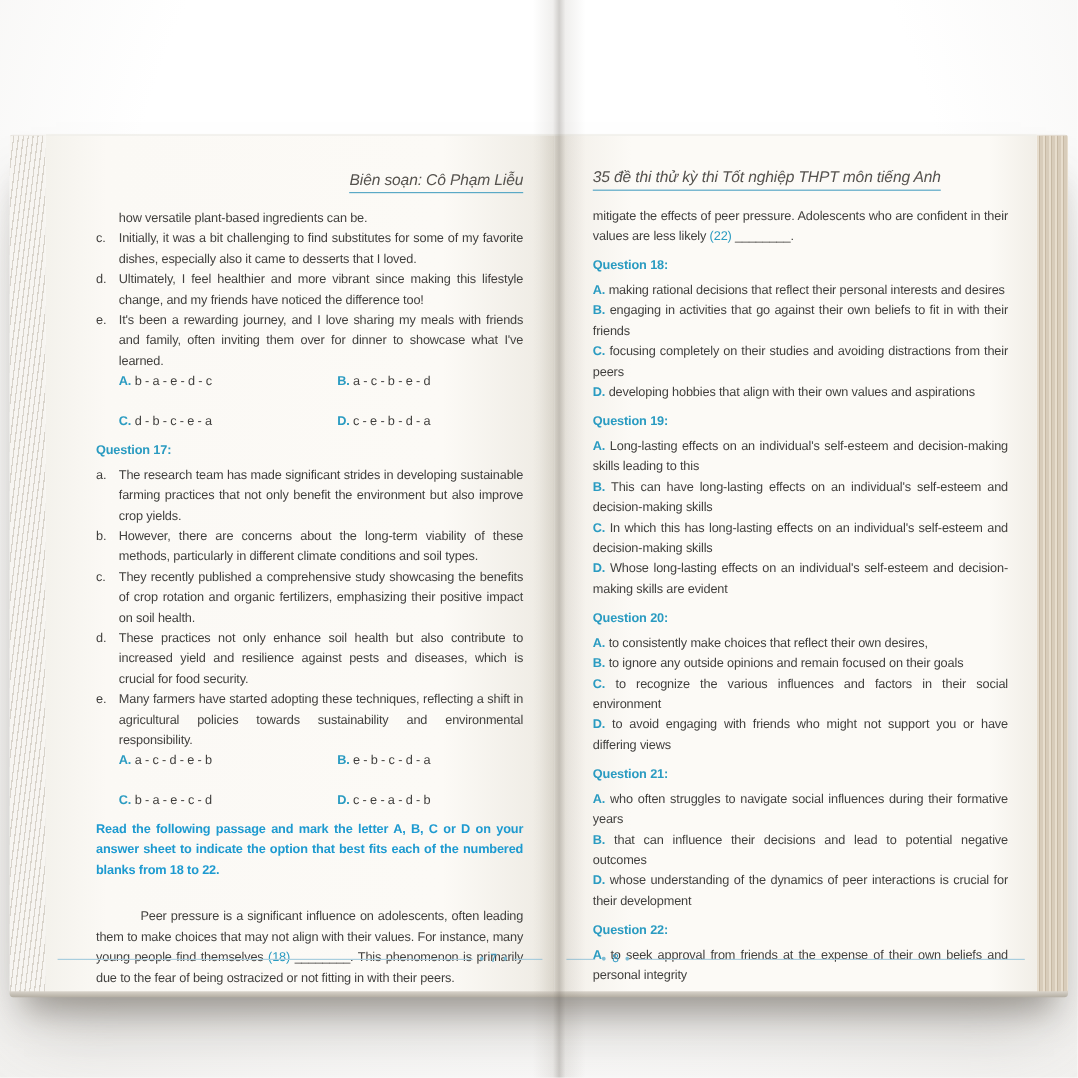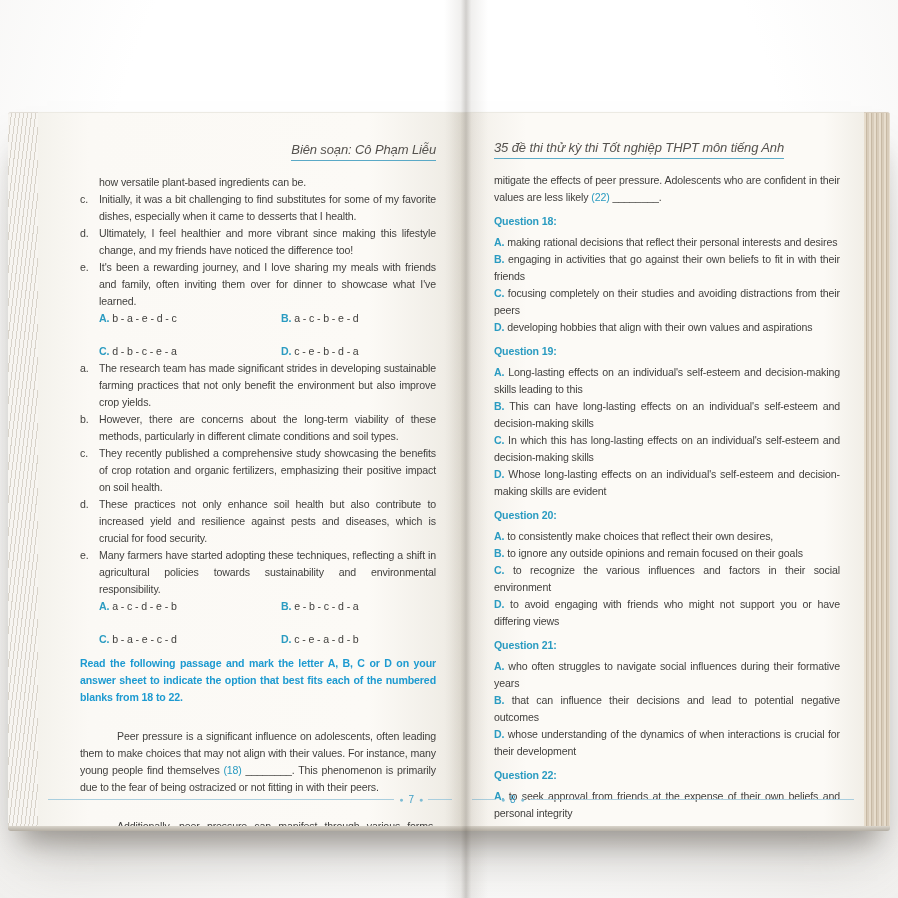--- a/index.html
+++ b/index.html
@@ -89,38 +89,39 @@
 
     <div class="page page-left">
       <div class="page-header hdr-right-align">
         <span class="hd">Biên soạn: Cô Phạm Liễu</span>
       </div>
 
       <div class="cont-line">how versatile plant-based ingredients can be.</div>
 
       <div class="item">
         <span class="marker">c.</span>
-        <span class="txt">Initially, it was a bit challenging to find substitutes for some of my favorite dishes, especially when it came to desserts that I health.</span>
+        <span class="txt">Initially, it was a bit challenging to find substitutes for some of my favorite dishes, especially also it came to desserts that I loved.</span>
       </div>
       <div class="item">
         <span class="marker">d.</span>
         <span class="txt">Ultimately, I feel healthier and more vibrant since making this lifestyle change, and my friends have noticed the difference too!</span>
       </div>
       <div class="item">
         <span class="marker">e.</span>
         <span class="txt">It's been a rewarding journey, and I love sharing my meals with friends and family, often inviting them over for dinner to showcase what I've learned.</span>
       </div>
 
       <div class="answers">
         <div class="ans"><span class="ltr">A.</span> <span>b - a - e - d - c</span></div>
         <div class="ans"><span class="ltr">B.</span> <span>a - c - b - e - d</span></div>
         <div class="ans"><span class="ltr">C.</span> <span>d - b - c - e - a</span></div>
         <div class="ans"><span class="ltr">D.</span> <span>c - e - b - d - a</span></div>
       </div>
 
+      <div class="q-label">Question 17:</div>
 
       <div class="item">
         <span class="marker">a.</span>
         <span class="txt">The research team has made significant strides in developing sustainable farming practices that not only benefit the environment but also improve crop yields.</span>
       </div>
       <div class="item">
         <span class="marker">b.</span>
         <span class="txt">However, there are concerns about the long-term viability of these methods, particularly in different climate conditions and soil types.</span>
       </div>
       <div class="item">
@@ -178,21 +179,21 @@
 
       <div class="q-label">Question 20:</div>
       <div class="opt"><span class="ltr">A.</span> <span>to consistently make choices that reflect their own desires,</span></div>
       <div class="opt"><span class="ltr">B.</span> <span>to ignore any outside opinions and remain focused on their goals</span></div>
       <div class="opt"><span class="ltr">C.</span> <span>to recognize the various influences and factors in their social environment</span></div>
       <div class="opt"><span class="ltr">D.</span> <span>to avoid engaging with friends who might not support you or have differing views</span></div>
 
       <div class="q-label">Question 21:</div>
       <div class="opt"><span class="ltr">A.</span> <span>who often struggles to navigate social influences during their formative years</span></div>
       <div class="opt"><span class="ltr">B.</span> <span>that can influence their decisions and lead to potential negative outcomes</span></div>
-      <div class="opt"><span class="ltr">D.</span> <span>whose understanding of the dynamics of when interactions is crucial for their development</span></div>
+      <div class="opt"><span class="ltr">D.</span> <span>whose understanding of the dynamics of peer interactions is crucial for their development</span></div>
 
       <div class="q-label">Question 22:</div>
       <div class="opt"><span class="ltr">A.</span> <span>to seek approval from friends at the expense of their own beliefs and personal integrity</span></div>
 
       <div class="page-footer">
         <div class="rule short"></div>
         <span class="dot">●</span>
         <span class="num">8</span>
         <span class="dot">●</span>
         <div class="rule long"></div>

